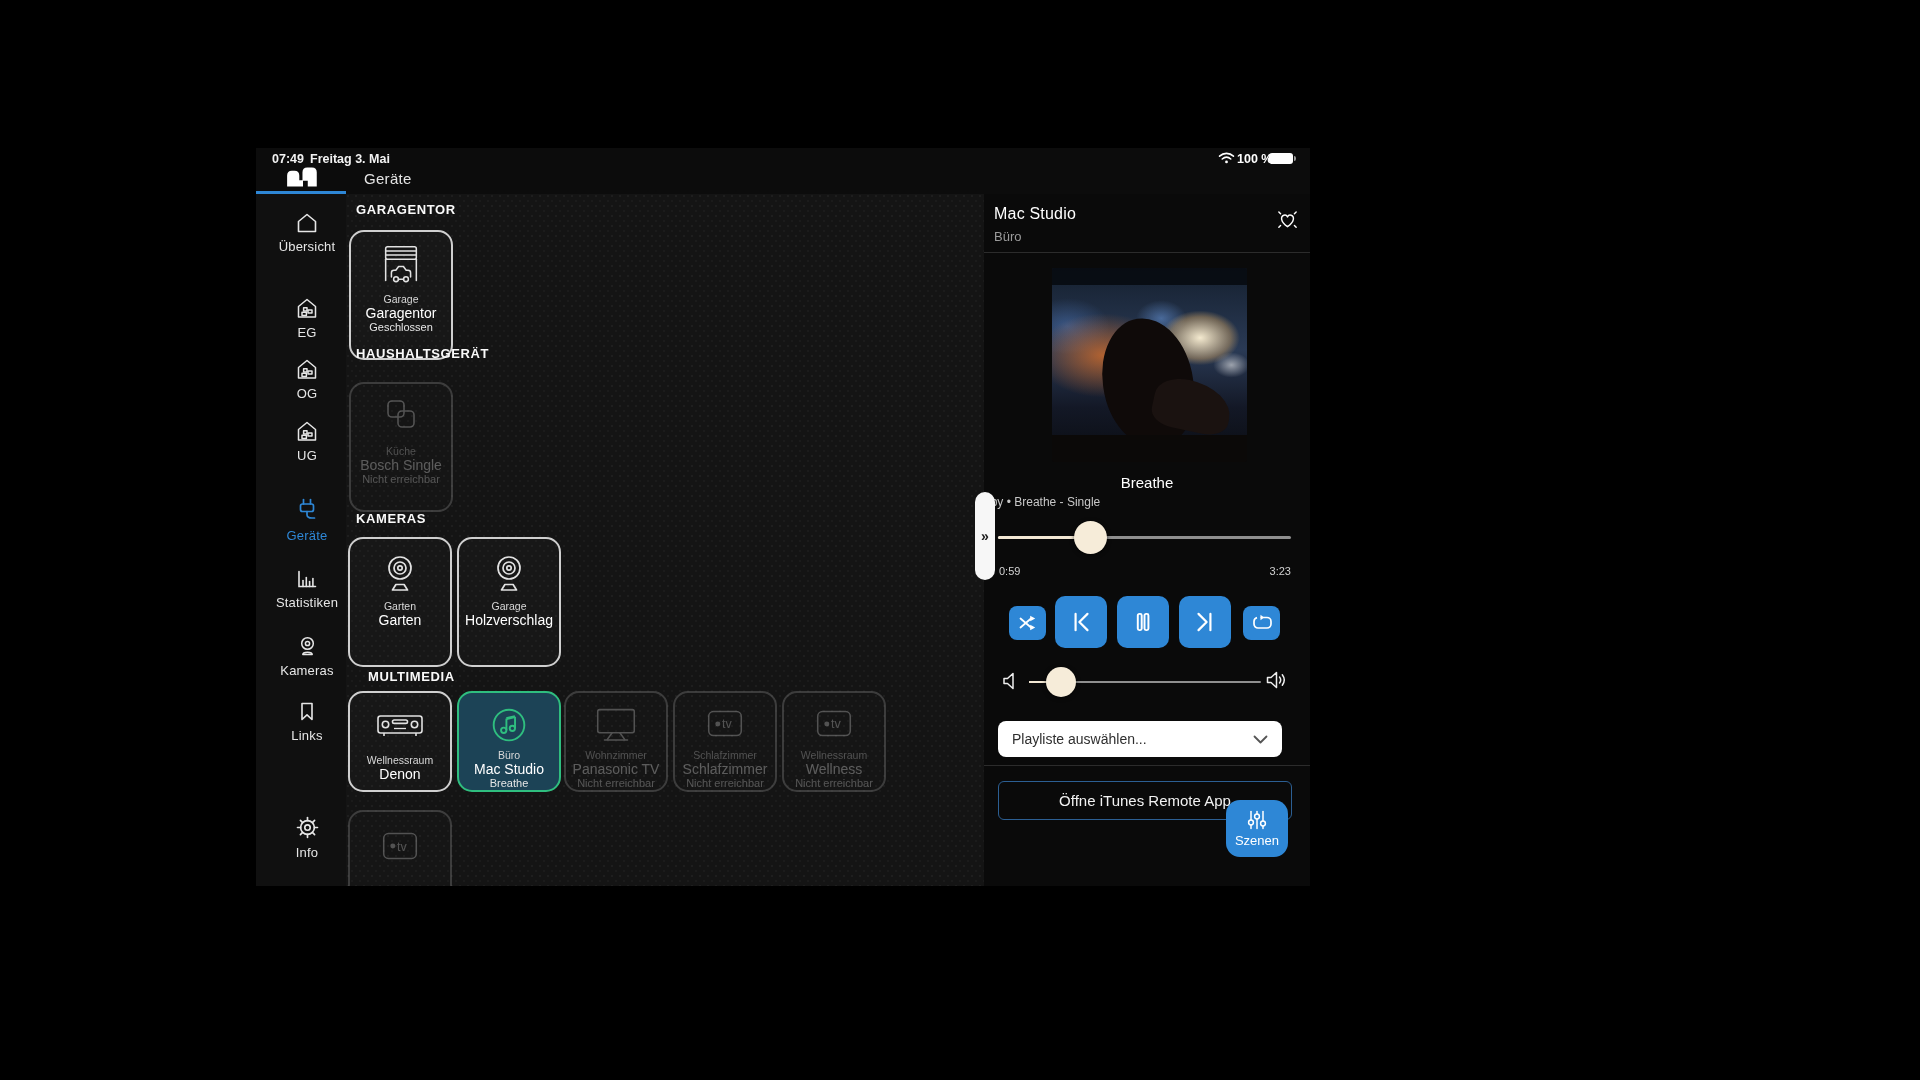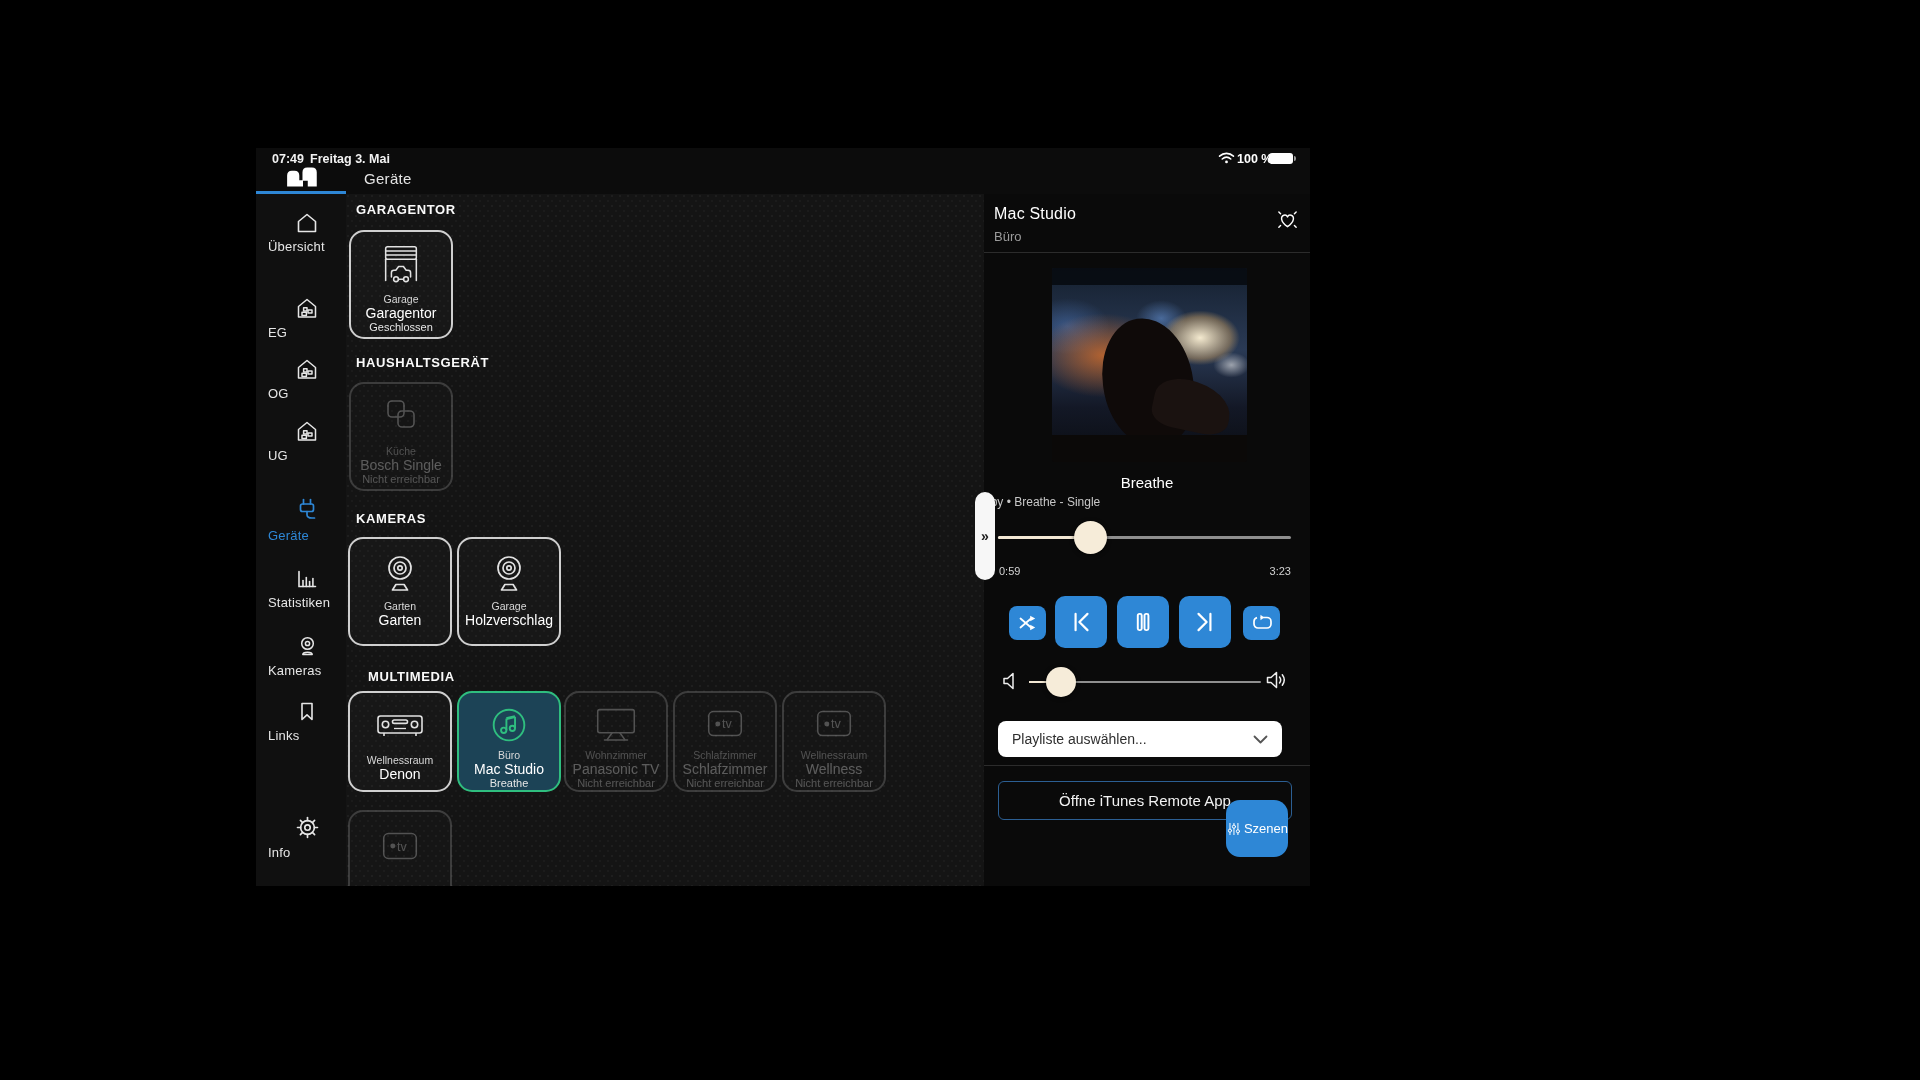--- a/index.html
+++ b/index.html
@@ -24,29 +24,29 @@
   
   .sidebar   { position:absolute; left:0; top:46px; width:90px; height:692px; background:#101010; }
   .content   { position:absolute; left:90px; top:46px; width:638px; height:692px; background:#141414;
                background-image:
                  radial-gradient(circle at 2px 2px, rgba(255,255,255,.045) 1.1px, transparent 1.6px),
                  radial-gradient(circle at 6px 7px, rgba(255,255,255,.03) 1.1px, transparent 1.6px);
                background-size:8px 10px, 8px 10px; overflow:hidden; }
   .panel     { position:absolute; left:728px; top:46px; width:326px; height:692px; background:#0a0a0a; }
 
   
-  .nav { position:absolute; left:0; width:90px; color:#e6e6e6; cursor:pointer;padding-left:12px; }
+  .nav { position:absolute; left:0; width:90px; text-align:center; color:#e6e6e6; cursor:pointer;padding-left:12px; }
   .nav svg { display:block; margin:0 auto; }
   .nav .lbl { display:block; margin-top:5px; font-size:13px; letter-spacing:.2px; }
   .nav.active { color:#2e87d6; }
   .nav.active .lbl { color:#2e87d6; }
 
   
   .sec-title { position:absolute; font-size:13px; font-weight:700; color:#fafafa; letter-spacing:.6px; }
-  .card { position:absolute; width:104px; height:109px; border:2px solid #cfcfcf; border-radius:15px;
+  .card { position:absolute; width:104px; height:130px; border:2px solid #cfcfcf; border-radius:15px;
           display:flex; flex-direction:column; align-items:center; padding-top:8px;
           background:rgba(255,255,255,.015); color:#e6e6e6; cursor:pointer; text-align:center; }
   .card .cicon { height:52px; display:flex; align-items:center; justify-content:flex-end; }
   .card .room   { font-size:10.5px; color:#d8d8d8; line-height:12px; margin-top:1px; }
   .card .cname  { font-size:14px; color:#fff; line-height:16px; }
   .card .cstat  { font-size:11px; color:#e6e6e6; line-height:13px; }
   .card.offline { opacity:.30; border-color:#9a9a9a; }
   .card.selected{ background:#1c4356; border-color:#2fbe7f; }
   .card.selected .cicon { color:#2fbe7f; }
 
@@ -99,21 +99,21 @@
   .vol-knob  { position:absolute; left:790px; top:519px; width:30px; height:30px; border-radius:50%;
                background:#f6ecd9; box-shadow:0 1px 4px rgba(0,0,0,.6); cursor:pointer; }
 
   .playlist { position:absolute; left:742px; top:573px; width:284px; height:36px; background:#fff;
               border-radius:8px; display:flex; align-items:center; padding:0 14px; cursor:pointer; }
   .playlist .ph { font-size:14px; color:#2e2e2e; flex:1; }
   .remote-btn { position:absolute; left:742px; top:633px; width:294px; height:39px; background:transparent;
                 border:1px solid #2c5f93; border-radius:6px; color:#f2f2f2; font-size:15px;
                 font-family:Liberation Sans, sans-serif; cursor:pointer; }
   .scenes { position:absolute; left:970px; top:652px; width:62px; height:57px; background:#2e87d6;
-            border-radius:14px; z-index:6; display:flex; flex-direction:row; align-items:center;
+            border-radius:14px; z-index:6; display:flex; flex-direction:column; align-items:center;
             justify-content:center; gap:2px; color:#fff; cursor:pointer; border:none; }
   .scenes .slbl { font-size:13px; color:#fff; }
   svg { display:block; }
 </style>
 </head>
 <body>
 
 <div id="app">
 
   <span class="sb-time">07:49</span>
@@ -237,21 +237,21 @@
         <circle cx="20.8" cy="37.8" r="2.5"></circle>
           <circle cx="31.2" cy="37.8" r="2.5"></circle>
         <path d="M23.3 37.8 h5.4"></path>
       </svg>
     </span>
     <span class="room">Garage</span>
     <span class="cname">Garagentor</span>
     <span class="cstat">Geschlossen</span>
   </div>
 
-  <div class="sec-title" style="left:100px; top:207px;text-align:right;">HAUSHALTSGERÄT</div>
+  <div class="sec-title" style="left:100px; top:198px;text-align:right;">HAUSHALTSGERÄT</div>
   <div class="card offline" style="left:93px; top:234px;">
     <span class="cicon">
       <svg width="46" height="46" viewBox="0 0 46 46" fill="none" stroke="#e2e2e2" stroke-width="1.6">
         <rect x="10" y="6" width="16" height="16" rx="4"></rect>
           <rect x="20" y="16" width="16" height="16" rx="4"></rect>
       </svg>
     </span>
     <span class="room">Küche</span>
     <span class="cname">Bosch Single</span>
     <span class="cstat">Nicht erreichbar</span>

